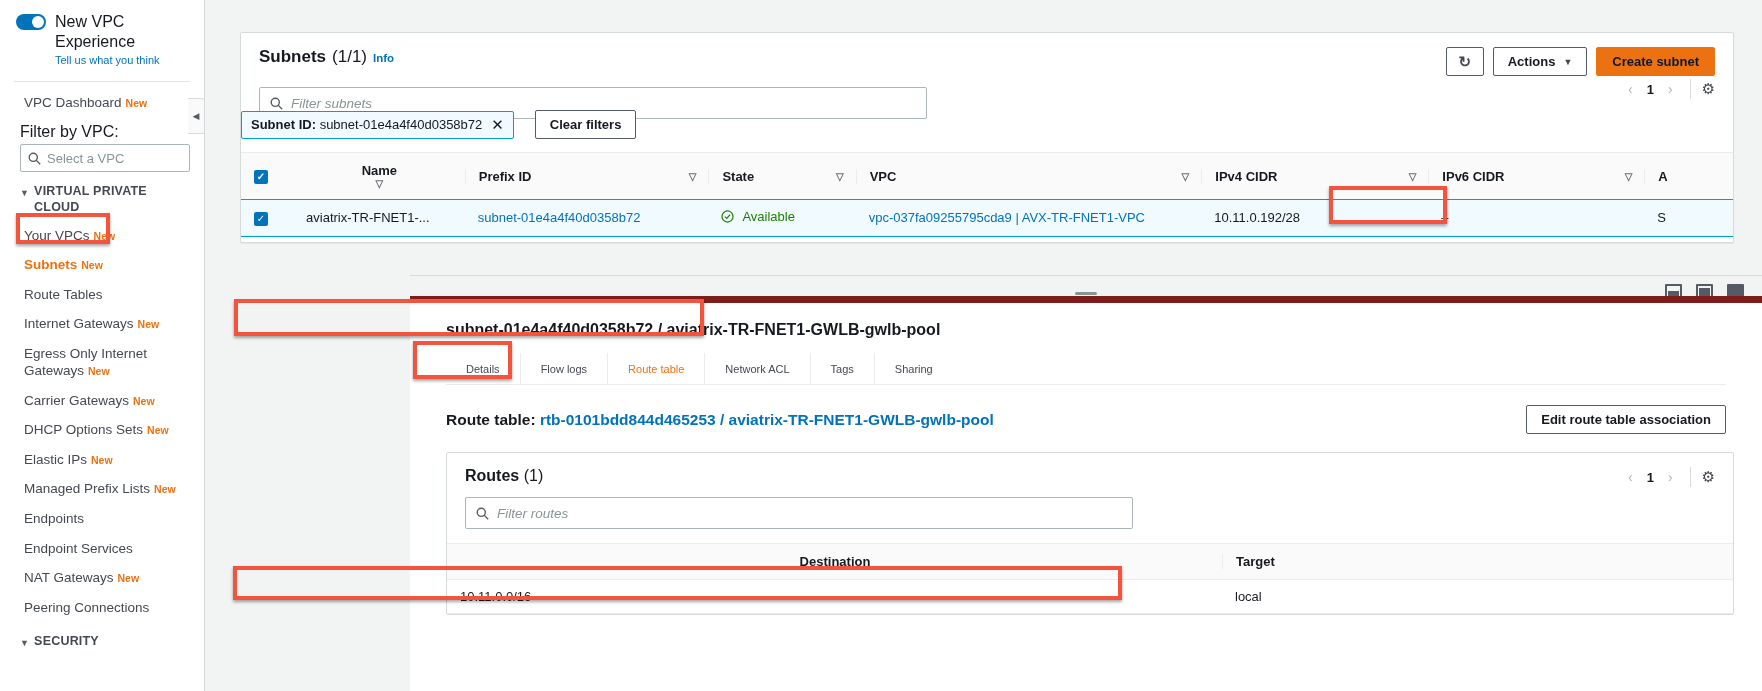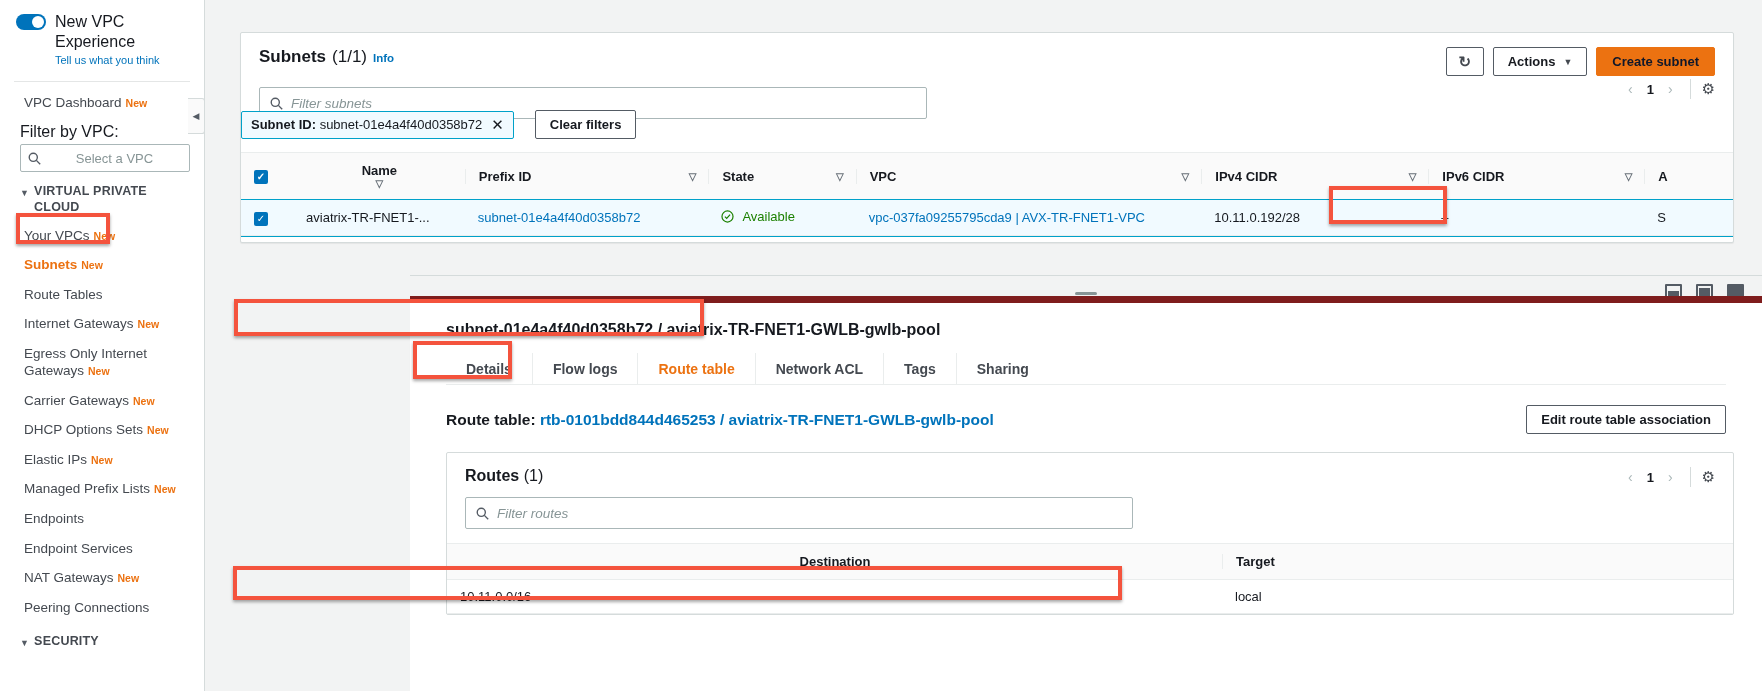--- a/index.html
+++ b/index.html
@@ -51,21 +51,21 @@
   .sb-filter-label { font-size: 16px; color: #16191f; padding: 6px 10px 3px 20px; }
   .sb-search-wrap { padding: 0 14px 0 20px; }
   .sb-search {
     width: 100%; height: 28px;
     border: 1px solid #aab7b8; border-radius: 2px;
     display: flex; align-items: center; gap: 6px; padding: 0 7px;
     background: #fff;
   }
   .sb-search input {
     border: none; outline: none; font-size: 13px; color: #687078;
-    font-family: inherit; width: 100%; background: transparent; text-align: center;
+    font-family: inherit; width: 100%; background: transparent;
   }
   .sb-search input::placeholder { color: #879596; }
   .sb-group {
     font-size: 12.5px; font-weight: bold; color: #444950;
     letter-spacing: .2px; padding: 12px 10px 5px 20px;
     display: flex; align-items: flex-start; gap: 5px; cursor: pointer;
   }
   .caret { font-size: 9px; line-height: 18px; color: #545b64; }
   .sb-group-text { line-height: 1.25; }
 
@@ -209,21 +209,21 @@
   }
   .detail-title {
     font-size: 16px; font-weight: bold; color: #16191f;
     padding: 18px 0 0 36px;
   }
   .tabs {
     display: flex; align-items: stretch; margin: 14px 36px 0 36px;
     border-bottom: 1px solid #eaeded; height: 32px;
   }
   .tab {
-    font-size: 14px; font-weight: bold; color: #444950;
+    font-size: 11px; font-weight: normal; color: #444950;
     padding: 0 20px; cursor: pointer;
     display: flex; align-items: center;
     border-right: 1px solid #eaeded;
   }
   .tab:last-child { border-right: none; }
   .tab.active { color: #ec7211; }
 
   .rt-header {
     display: flex; align-items: center; justify-content: space-between;
     padding: 20px 36px 0 36px;

